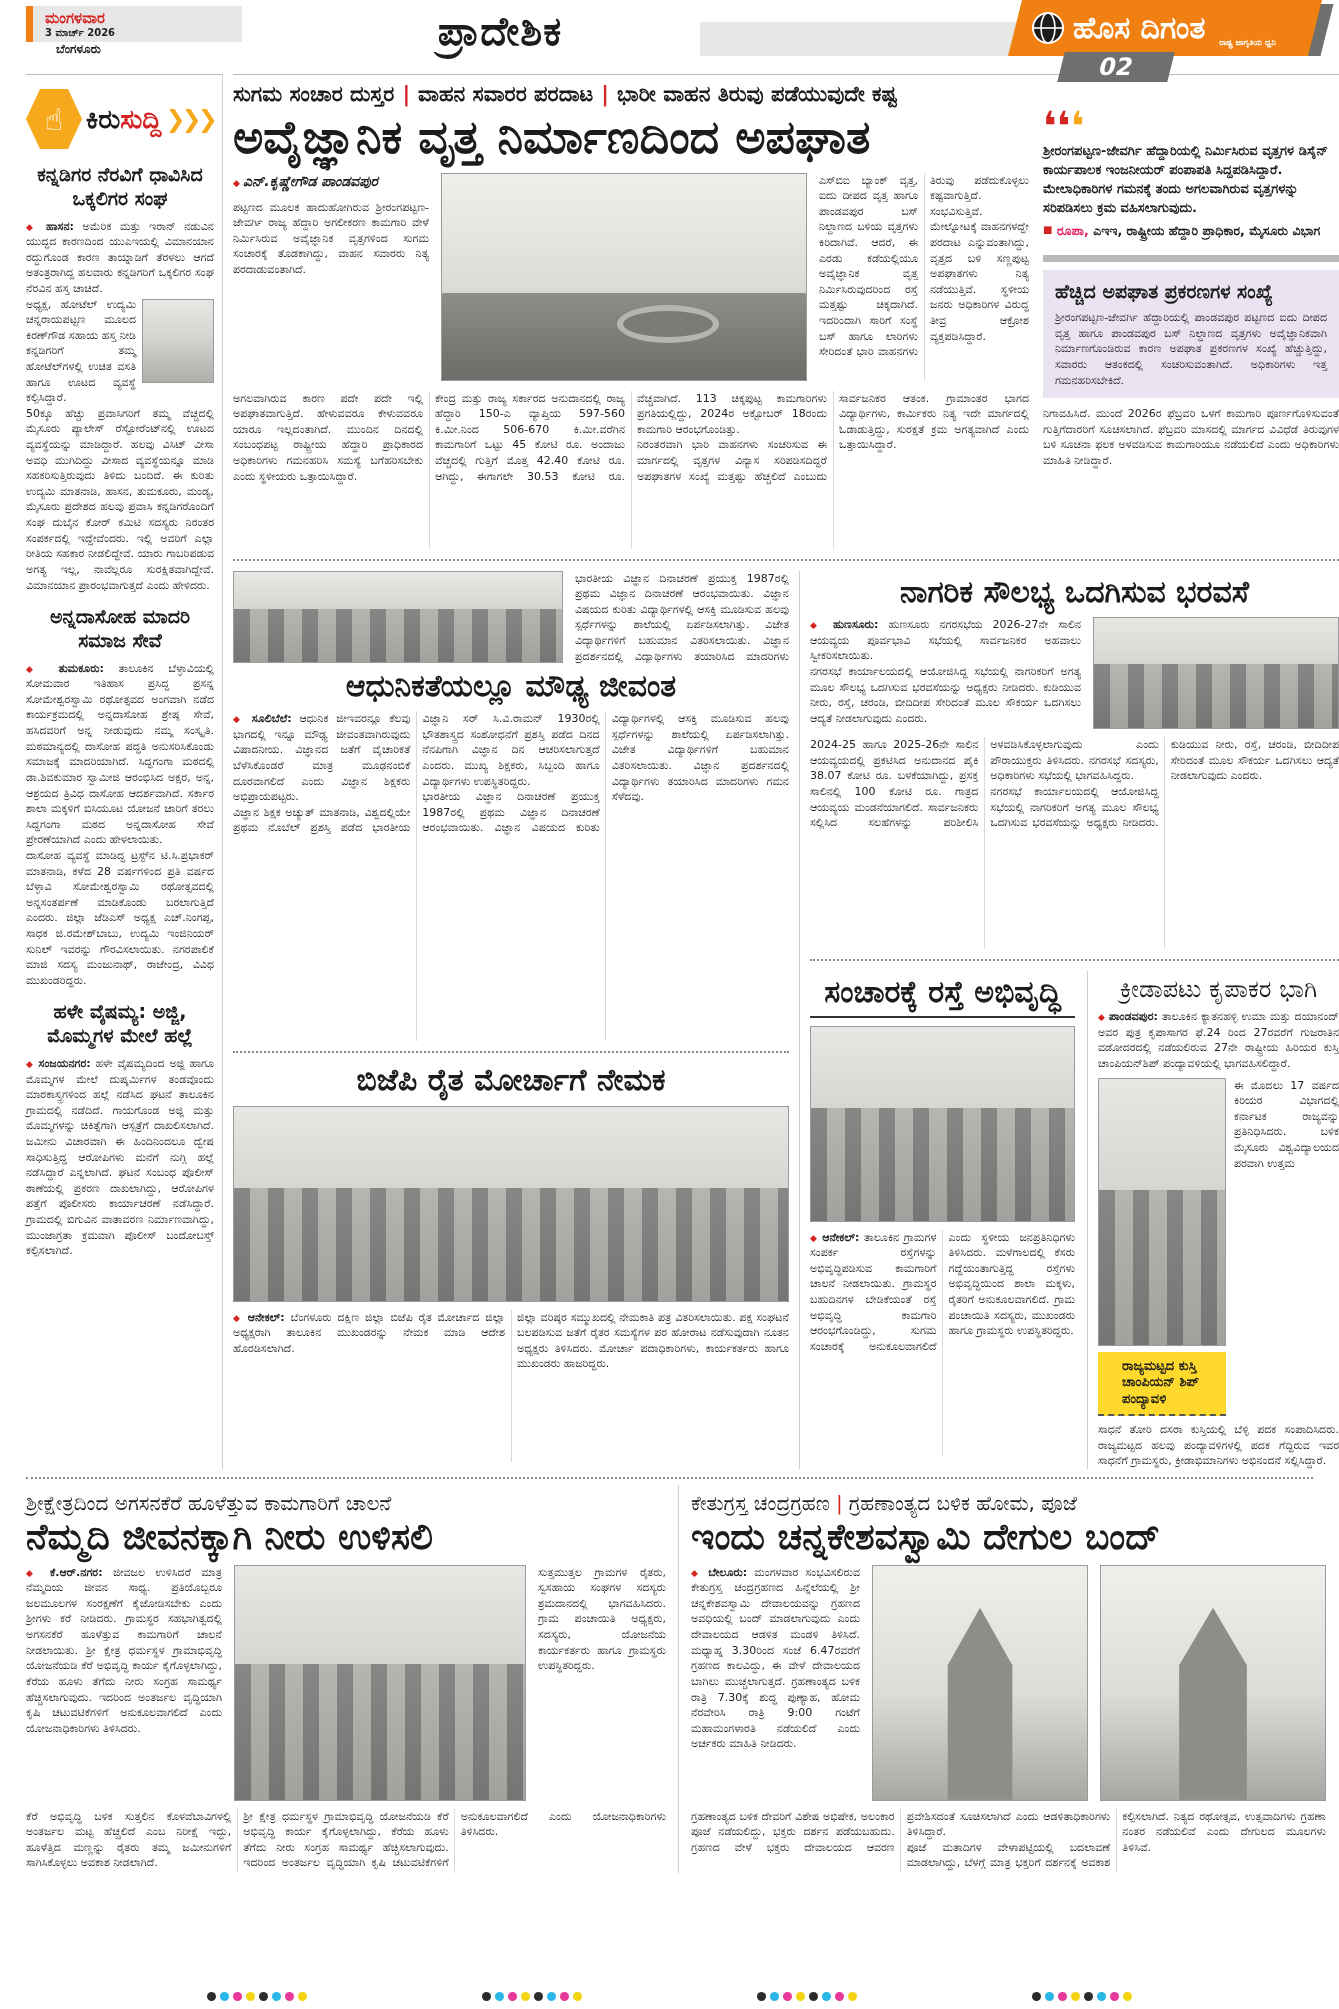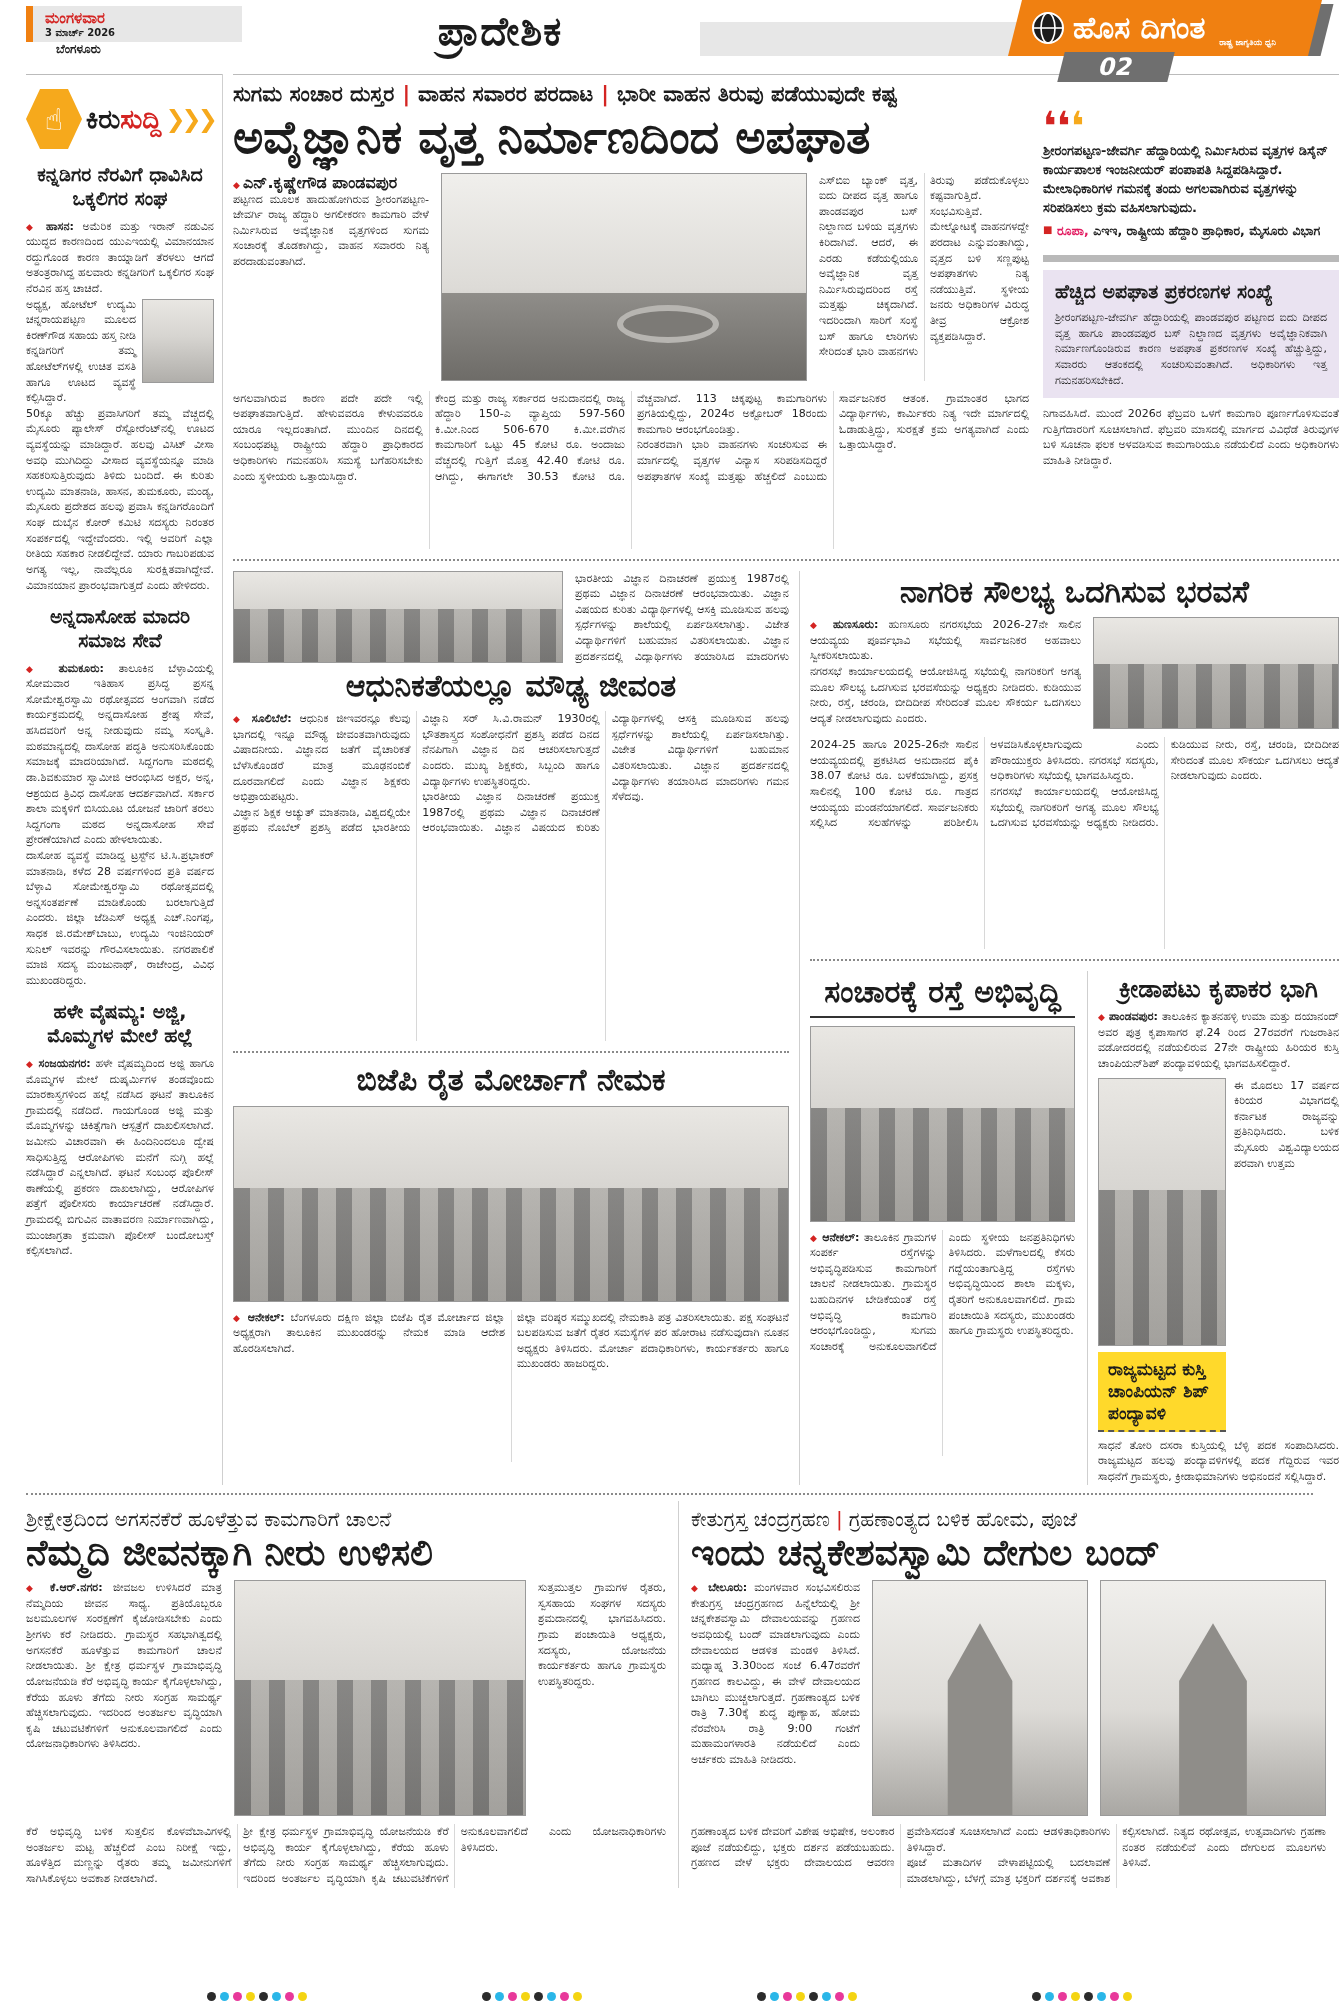--- a/index.html
+++ b/index.html
@@ -64,21 +64,21 @@
   .ph-temple::before { content:""; position:absolute; left:50%; bottom:0; transform:translateX(-50%);
         width:54%; height:82%; background:#8f8d89; clip-path:polygon(50% 0,78% 30%,78% 100%,22% 100%,22% 30%); }
   .ph-sky { background:linear-gradient(180deg,#f0efec 0%,#dddbd7 55%,#a9a7a3 100%); }
 
   
   .lead { border-top:1px solid #bbb; padding-top:5px; }
   .kicker { font-size:21px; font-weight:700; margin:2px 0 4px; }
   .kicker .sep { color:#d42422; font-weight:800; padding:0 8px; }
   .lead-grid { display:grid; grid-template-columns:1fr 296px; column-gap:14px; }
   .lead-hl { font-size:46px; font-weight:800; line-height:1.1; margin:2px 0 10px; }
-  .byline { font-size:16px; font-weight:800; margin-bottom:0; }
+  .byline { font-size:14px; font-weight:800; margin-bottom:10px;font-style:italic; }
   .byline::before { content:"◆ "; color:#d42422; font-size:9px; }
   .lead-top { display:grid; grid-template-columns:196px 366px 1fr; column-gap:12px; }
   .lead-photo { height:208px; }
   .two-sub { column-count:2; column-gap:12px; column-rule:1px solid #d8d8d8; }
   .lead-mid { column-count:4; column-gap:12px; column-rule:1px solid #d8d8d8; margin-top:10px; height:158px; overflow:hidden; }
 
   .rail { }
   .quote { position:relative; padding:4px 0 8px 0; }
   .qmarks { font-size:40px; line-height:.6; font-weight:800; }
   .qmarks .q1 { color:#d42422; } .qmarks .q2 { color:#f6a91c; }
@@ -104,24 +104,24 @@
   .bjp-photo { height:196px; margin:4px 0 8px; }
   .bjp-body { height:152px; overflow:hidden; }
 
   .civic-top { display:grid; grid-template-columns:1fr 246px; column-gap:12px; }
   .civic-photo { height:112px; }
   .civic-body { height:212px; overflow:hidden; margin-top:8px; }
   .lower-right { display:grid; grid-template-columns:1fr 252px; column-gap:12px; }
   .road-photo { height:196px; margin:4px 0 8px; }
   .road-body { height:226px; overflow:hidden; }
   .athlete { border-left:1px solid #cfcfcf; padding-left:10px; }
-  .ath-h { font-size:24px; font-weight:700; text-align:center; margin:4px 0 6px; }
+  .ath-h { font-size:24px; font-weight:400; text-align:center; margin:4px 0 6px; }
   .ath-flex { display:flex; gap:8px; }
   .ath-photo { width:128px; height:268px; flex:0 0 auto; }
-  .badge-y { background:#ffd92b; font-weight:800; font-size:17px; padding:6px 10px; margin-top:6px;
+  .badge-y { background:#ffd92b; font-weight:800; font-size:13px; padding:6px 24px; margin-top:6px;
              border-bottom:2px dashed #555; line-height:1.3; }
   .bot-wrap { display:grid; grid-template-columns:640px 1px 1fr; column-gap:12px; }
   .bot-kicker { font-size:20px; font-weight:400; margin:6px 0 2px; }
   .bot-kicker .sep { color:#d42422; padding:0 6px; }
   .bot-hl { font-size:36px; font-weight:800; line-height:1.1; margin-bottom:8px; }
   .bot-grid-l { display:grid; grid-template-columns:196px 292px 1fr; column-gap:12px; }
   .bot-grid-r { display:grid; grid-template-columns:1fr 216px 226px; column-gap:12px; }
   .bot-photo { height:236px; }
   .bot-tail { column-count:3; column-gap:12px; column-rule:1px solid #d8d8d8; margin-top:8px; height:64px; overflow:hidden; }
   .clip { overflow:hidden; }

